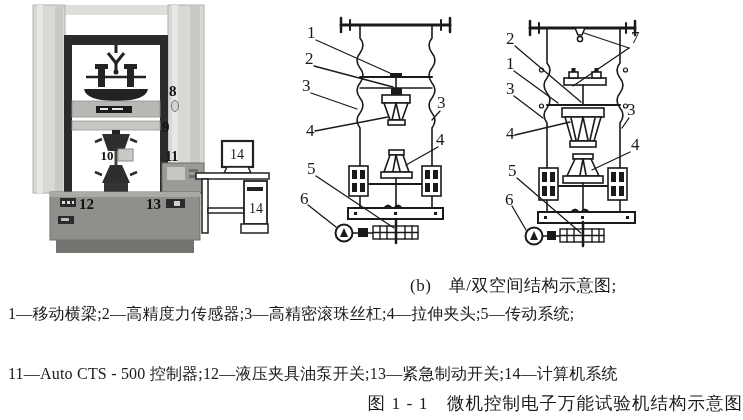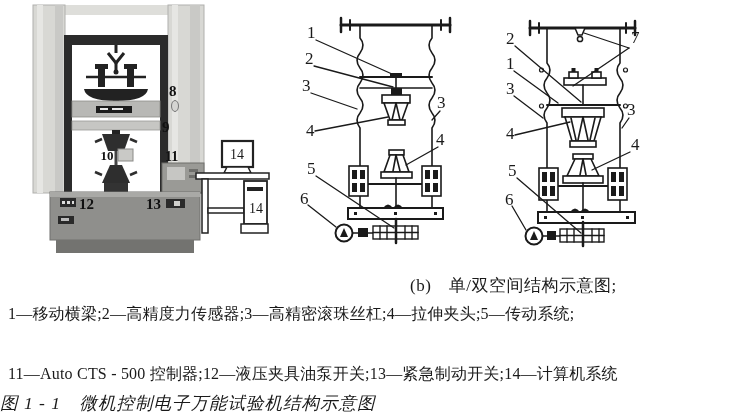--- a/index.html
+++ b/index.html
@@ -2,21 +2,21 @@
 <html><head>
 <meta charset="utf-8">
 <style>
   html,body{margin:0;padding:0;}
   body{width:743px;height:420px;background:#ffffff;overflow:hidden;
        font-family:"Liberation Serif","DejaVu Serif",serif;color:#1a1a1a;}
   .fig{position:relative;width:743px;height:420px;background:#fff;}
   .abs{position:absolute;}
   .cap{font-size:17px;white-space:nowrap;letter-spacing:0.5px;}
   .legend{font-size:16px;white-space:nowrap;letter-spacing:0.2px;}
-  .ftitle{font-size:17.5px;text-align:left;width:100%;letter-spacing:1px;font-style:italic;}
+  .ftitle{font-size:17.5px;text-align:right;width:100%;letter-spacing:1px;}
   svg text{font-family:"Liberation Serif","DejaVu Serif",serif;}
   .num{font-size:17px;fill:#1a1a1a;}
   .pnum{font-weight:bold;fill:#111;}
 </style>
 </head>
 <body>
 
 <div class="fig">
 
   <svg class="abs" style="left:28px;top:3px" width="185" height="256" viewBox="0 0 185 256">

